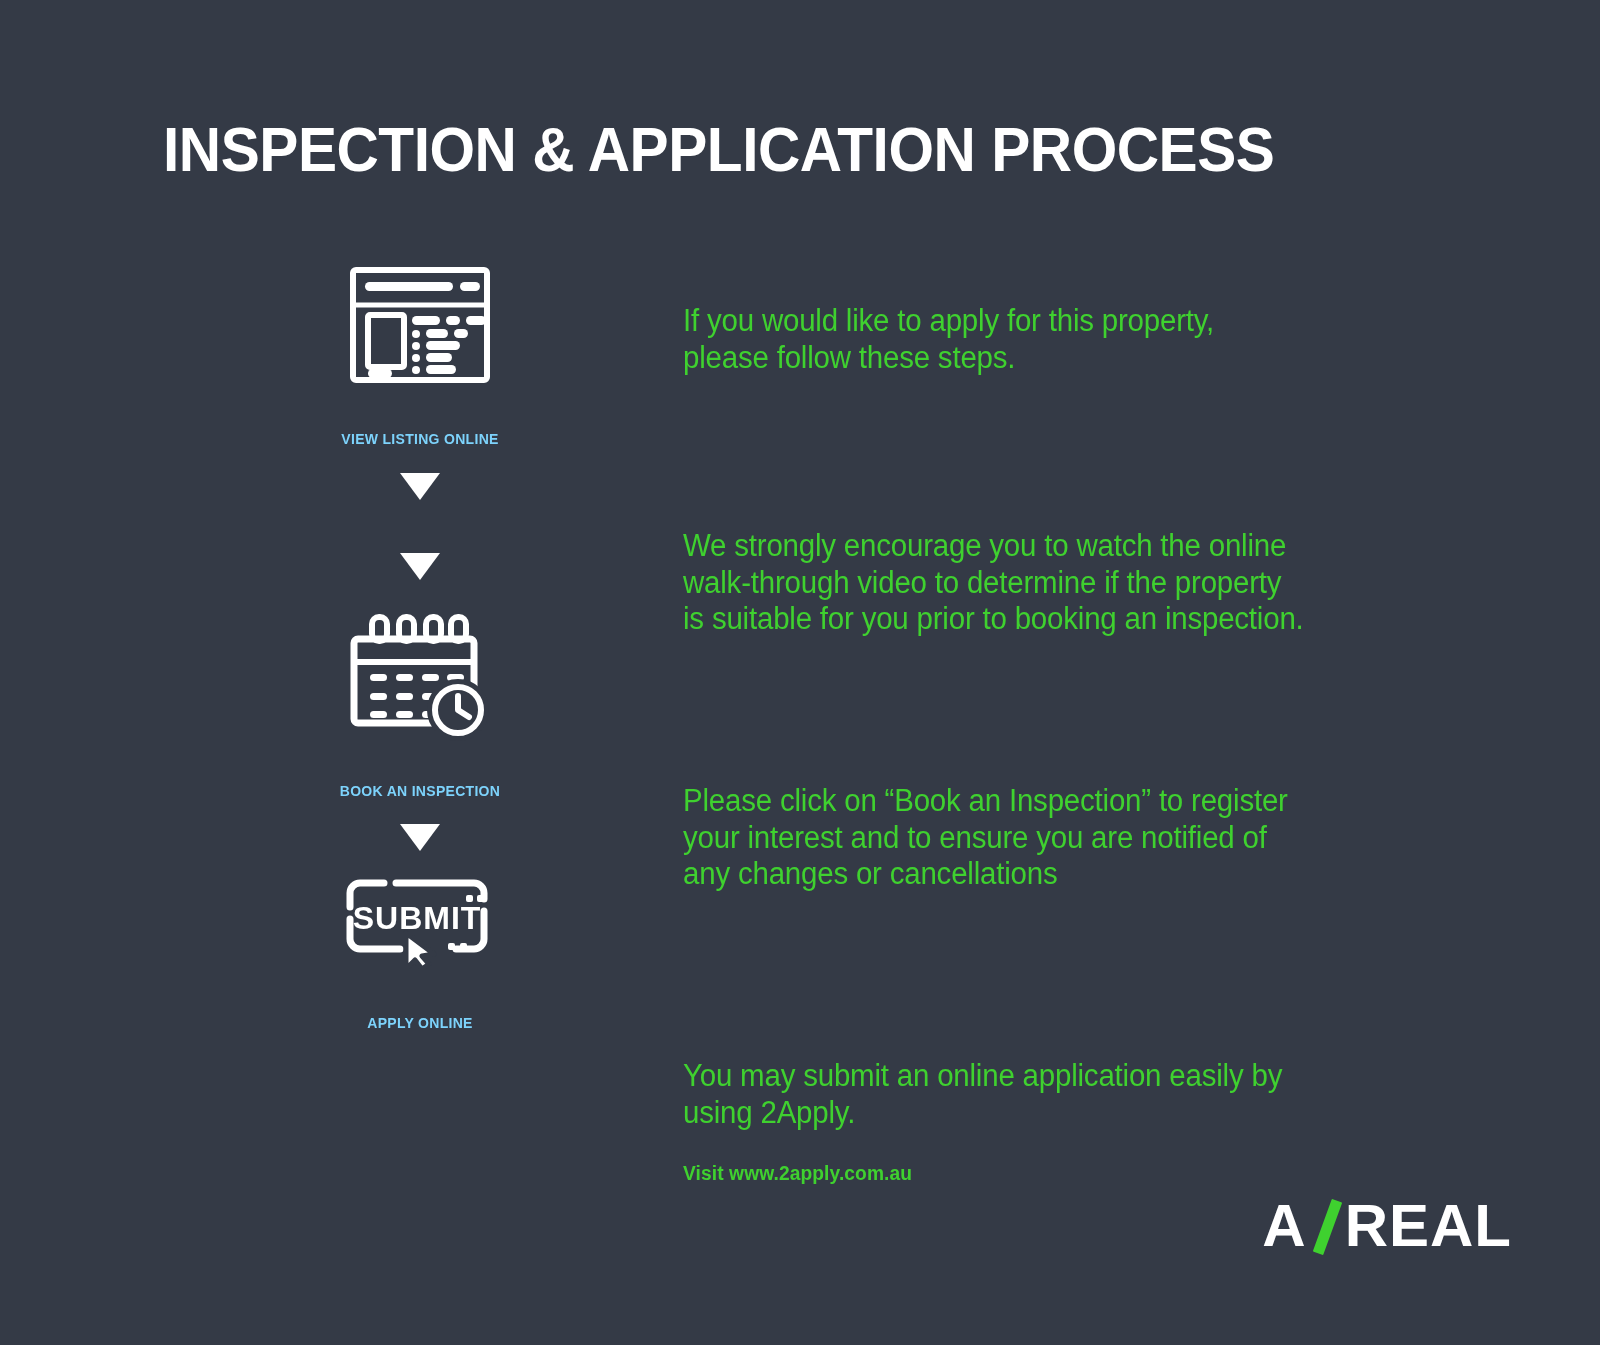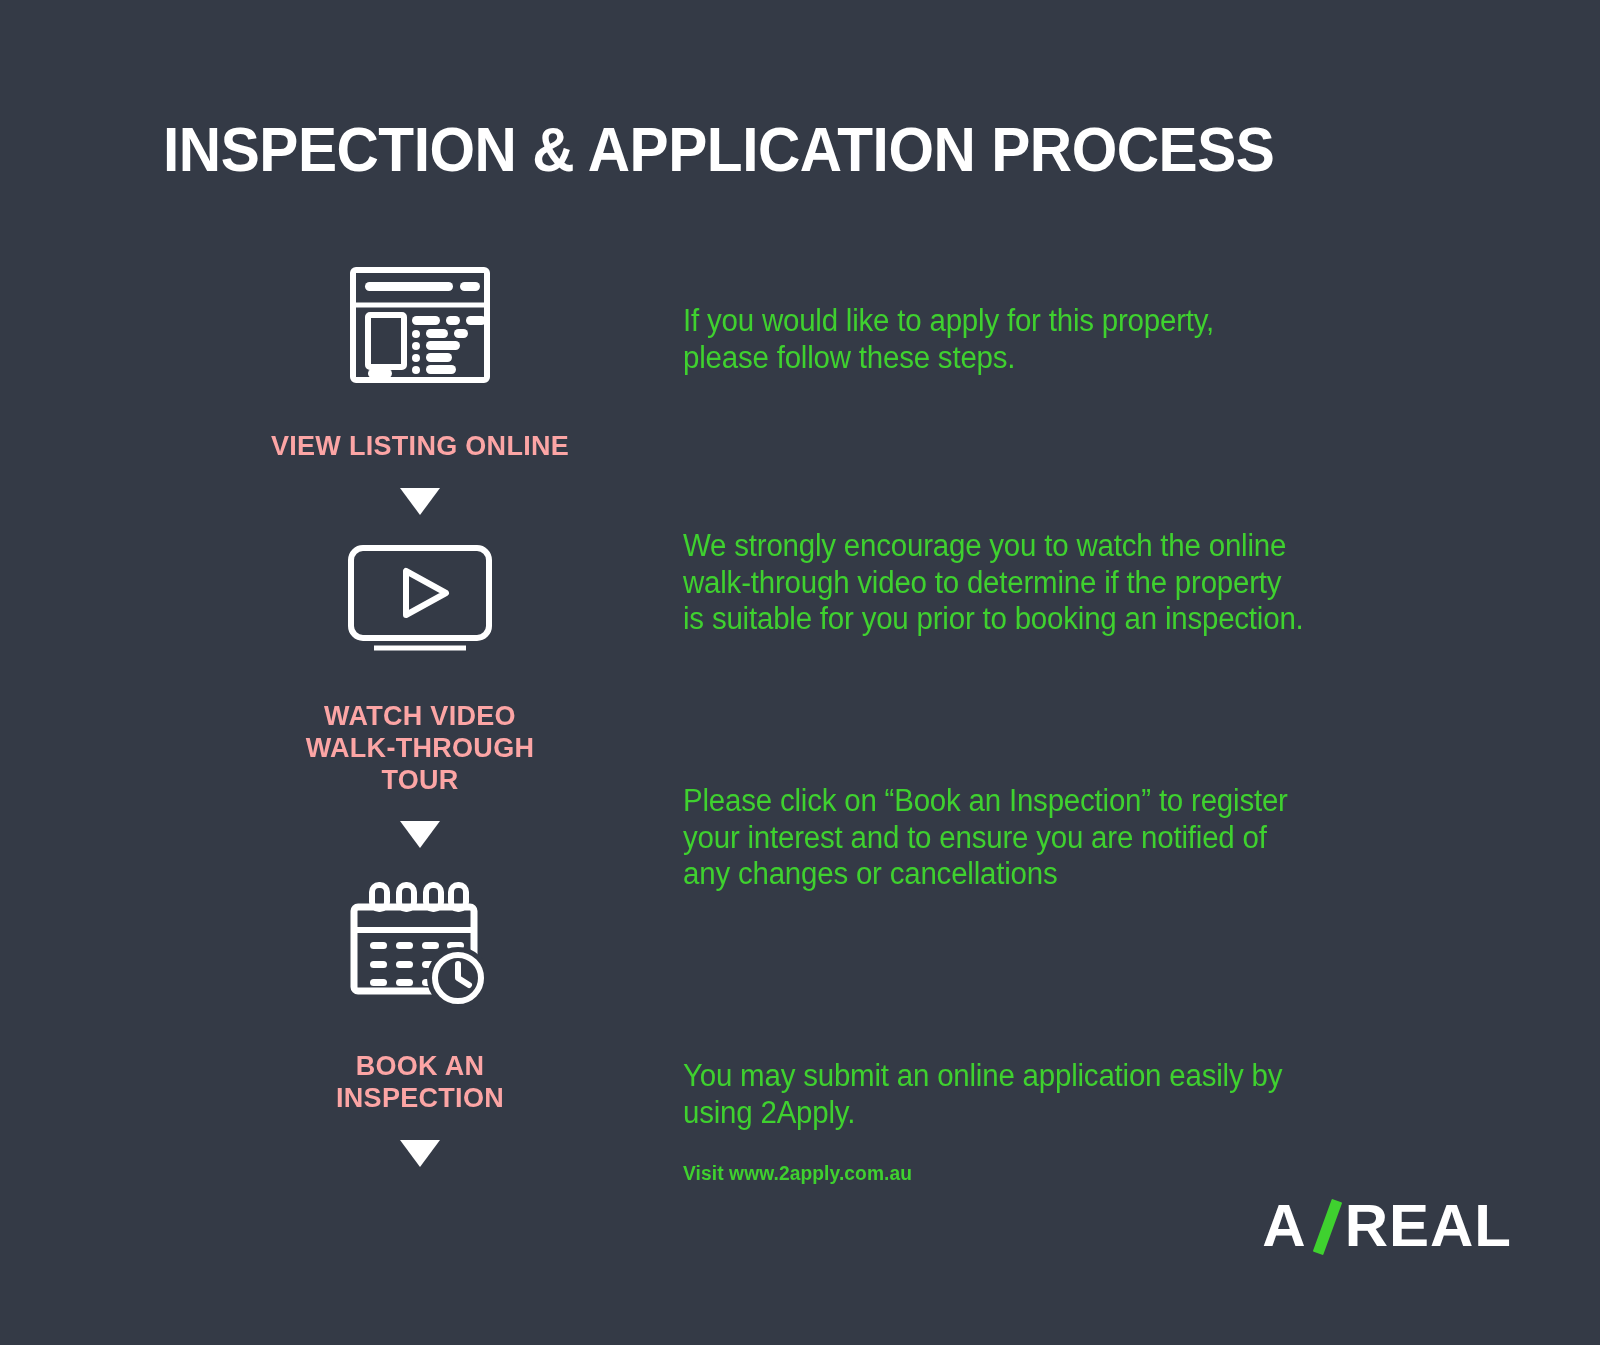--- a/index.html
+++ b/index.html
@@ -42,24 +42,24 @@
   }
   .step {
     display: flex;
     flex-direction: column;
     align-items: center;
   }
   .step-icon {
     display: block;
   }
   .step-label {
-    color: #fca5a5;
-    font-family: "Liberation Sans", sans-serif;
-    font-weight: bold;
-    font-size: 27px;
+    color: #7dd3fc;
+    font-family: "Liberation Sans", sans-serif;
+    font-weight: bold;
+    font-size: 14px;
     letter-spacing: 0.3px;
     text-align: center;
     line-height: 1.18;
     white-space: pre-line;
   }
   .arrow-wrap {
     display: flex;
     justify-content: center;
   }
   .arrow {
@@ -184,31 +184,20 @@
       </svg>
     </div>
     <div class="step-label">VIEW LISTING ONLINE</div>
   </div>
 
   <div class="arrow-wrap gap1">
     <div class="arrow"></div>
   </div>
   <div class="sp1"></div>
 
-  <div class="step s2">
-    <div class="step-icon">
-      <svg width="148" height="112" viewBox="0 0 148 112" aria-hidden="true">
-        <rect x="5" y="5" width="138" height="90" rx="12" ry="12" fill="none" stroke="#ffffff" stroke-width="6"></rect>
-        <path d="M60 28 L60 72 L100 50 Z" fill="none" stroke="#ffffff" stroke-width="6" stroke-linejoin="round" stroke-linecap="round"></path>
-        <line x1="28" y1="105" x2="120" y2="105" stroke="#ffffff" stroke-width="5"></line>
-      </svg>
-    </div>
-    <div class="step-label">WATCH VIDEO
-WALK-THROUGH TOUR</div>
-  </div>
 
   <div class="arrow-wrap gap2">
     <div class="arrow"></div>
   </div>
   <div class="sp2"></div>
 
   <div class="step s3">
     <div class="step-icon">
       <svg width="148" height="135" viewBox="0 0 148 135" aria-hidden="true">
 
@@ -240,20 +229,39 @@
       </svg>
     </div>
     <div class="step-label">BOOK AN INSPECTION</div>
   </div>
 
   <div class="arrow-wrap gap3">
     <div class="arrow"></div>
   </div>
   <div class="sp3"></div>
 
+  <div class="step s4">
+    <div class="step-icon">
+      <svg width="152" height="92" viewBox="0 0 152 92" aria-hidden="true">
+
+        <path d="M40 6 H16 a10 10 0 0 0 -10 10 V30" fill="none" stroke="#ffffff" stroke-width="7" stroke-linecap="round"></path>
+        <path d="M6 42 V62 a10 10 0 0 0 10 10 H56" fill="none" stroke="#ffffff" stroke-width="7" stroke-linecap="round"></path>
+        <path d="M52 6 H130 a10 10 0 0 1 10 10 V22" fill="none" stroke="#ffffff" stroke-width="7" stroke-linecap="round"></path>
+        <path d="M140 34 V62 a10 10 0 0 1 -10 10 H112" fill="none" stroke="#ffffff" stroke-width="7" stroke-linecap="round"></path>
+        <rect x="122" y="18" width="7" height="7" rx="2" fill="#ffffff"></rect>
+        <rect x="133" y="18" width="7" height="7" rx="2" fill="#ffffff"></rect>
+        <rect x="104" y="66" width="7" height="7" rx="2" fill="#ffffff"></rect>
+        <rect x="116" y="66" width="7" height="7" rx="2" fill="#ffffff"></rect>
+        <text x="73" y="52" text-anchor="middle" font-family="Liberation Sans, sans-serif" font-size="32" font-weight="bold" fill="#ffffff" letter-spacing="1">SUBMIT</text>
+
+        <path d="M62 56 L62 92 L71 83 L78 92 L85 87 L78 79 L90 77 Z" fill="#ffffff" stroke="#343a46" stroke-width="5" stroke-linejoin="round"></path>
+      </svg>
+    </div>
+    <div class="step-label">APPLY ONLINE</div>
+  </div>
 
 </div>
 
 <div class="copy copy-1">If you would like to apply for this property,
 please follow these steps.</div>
 
 <div class="copy copy-2">We strongly encourage you to watch the online
 walk-through video to determine if the property
 is suitable for you prior to booking an inspection.</div>
 

